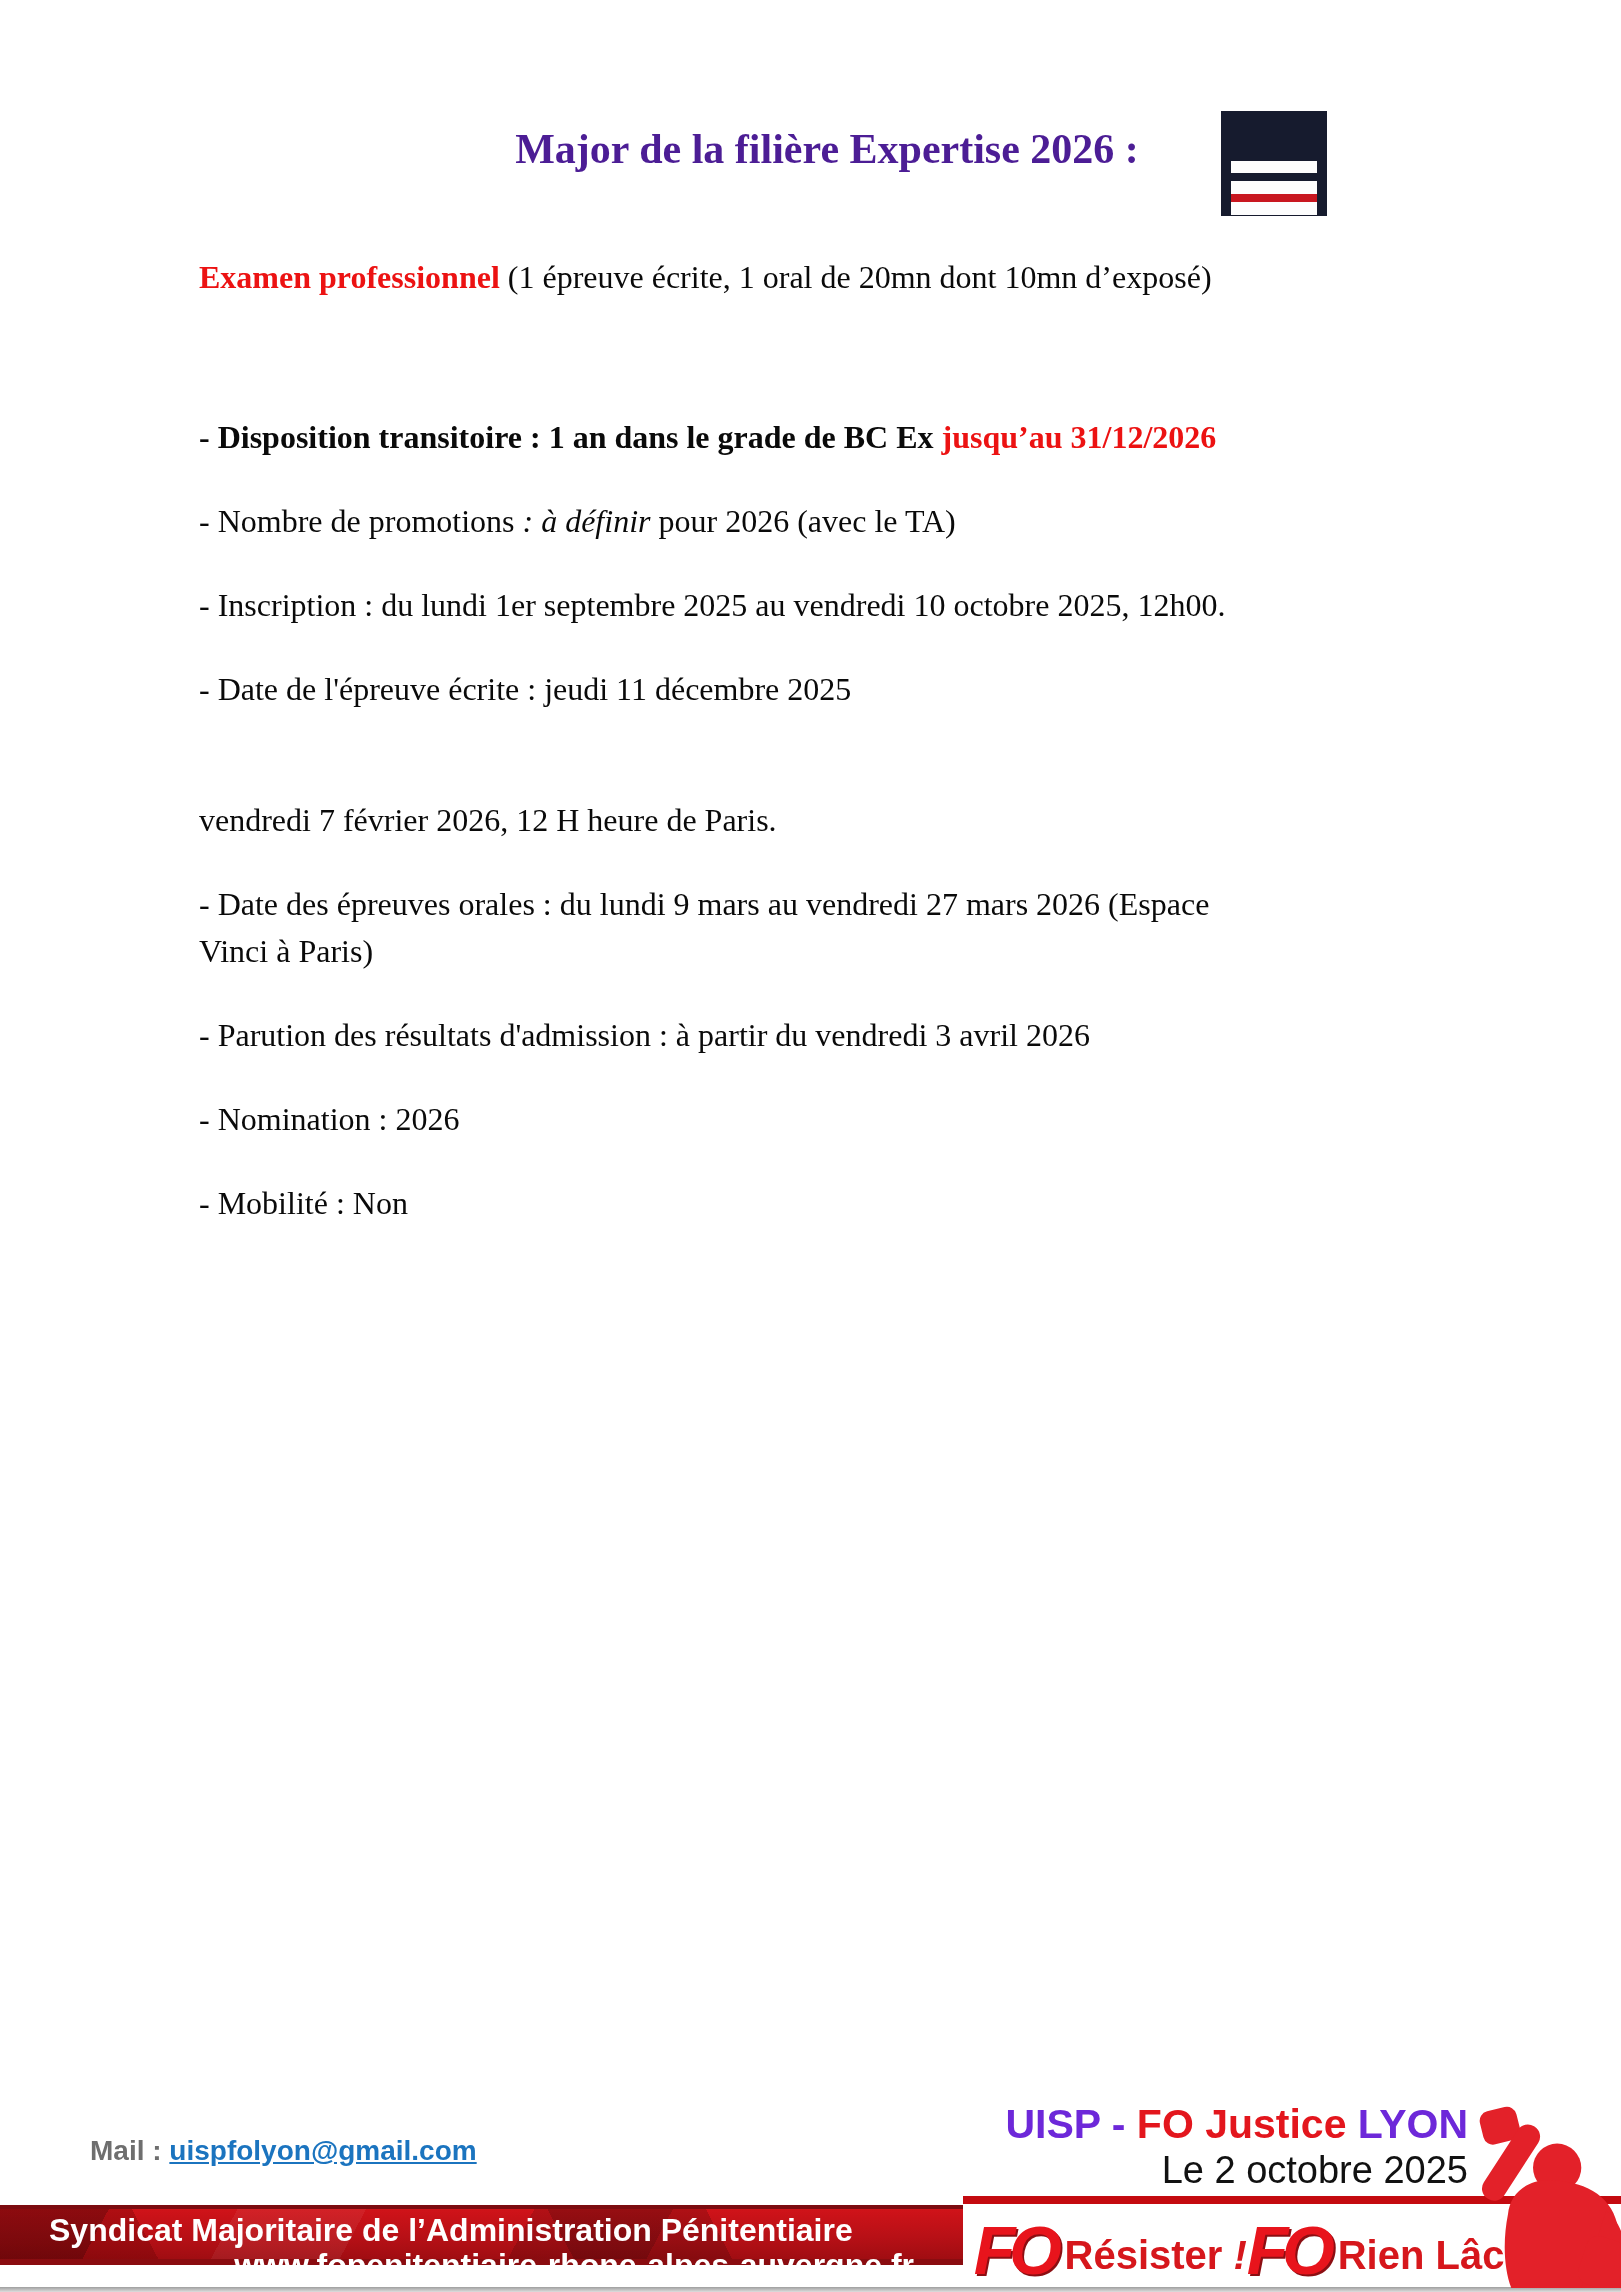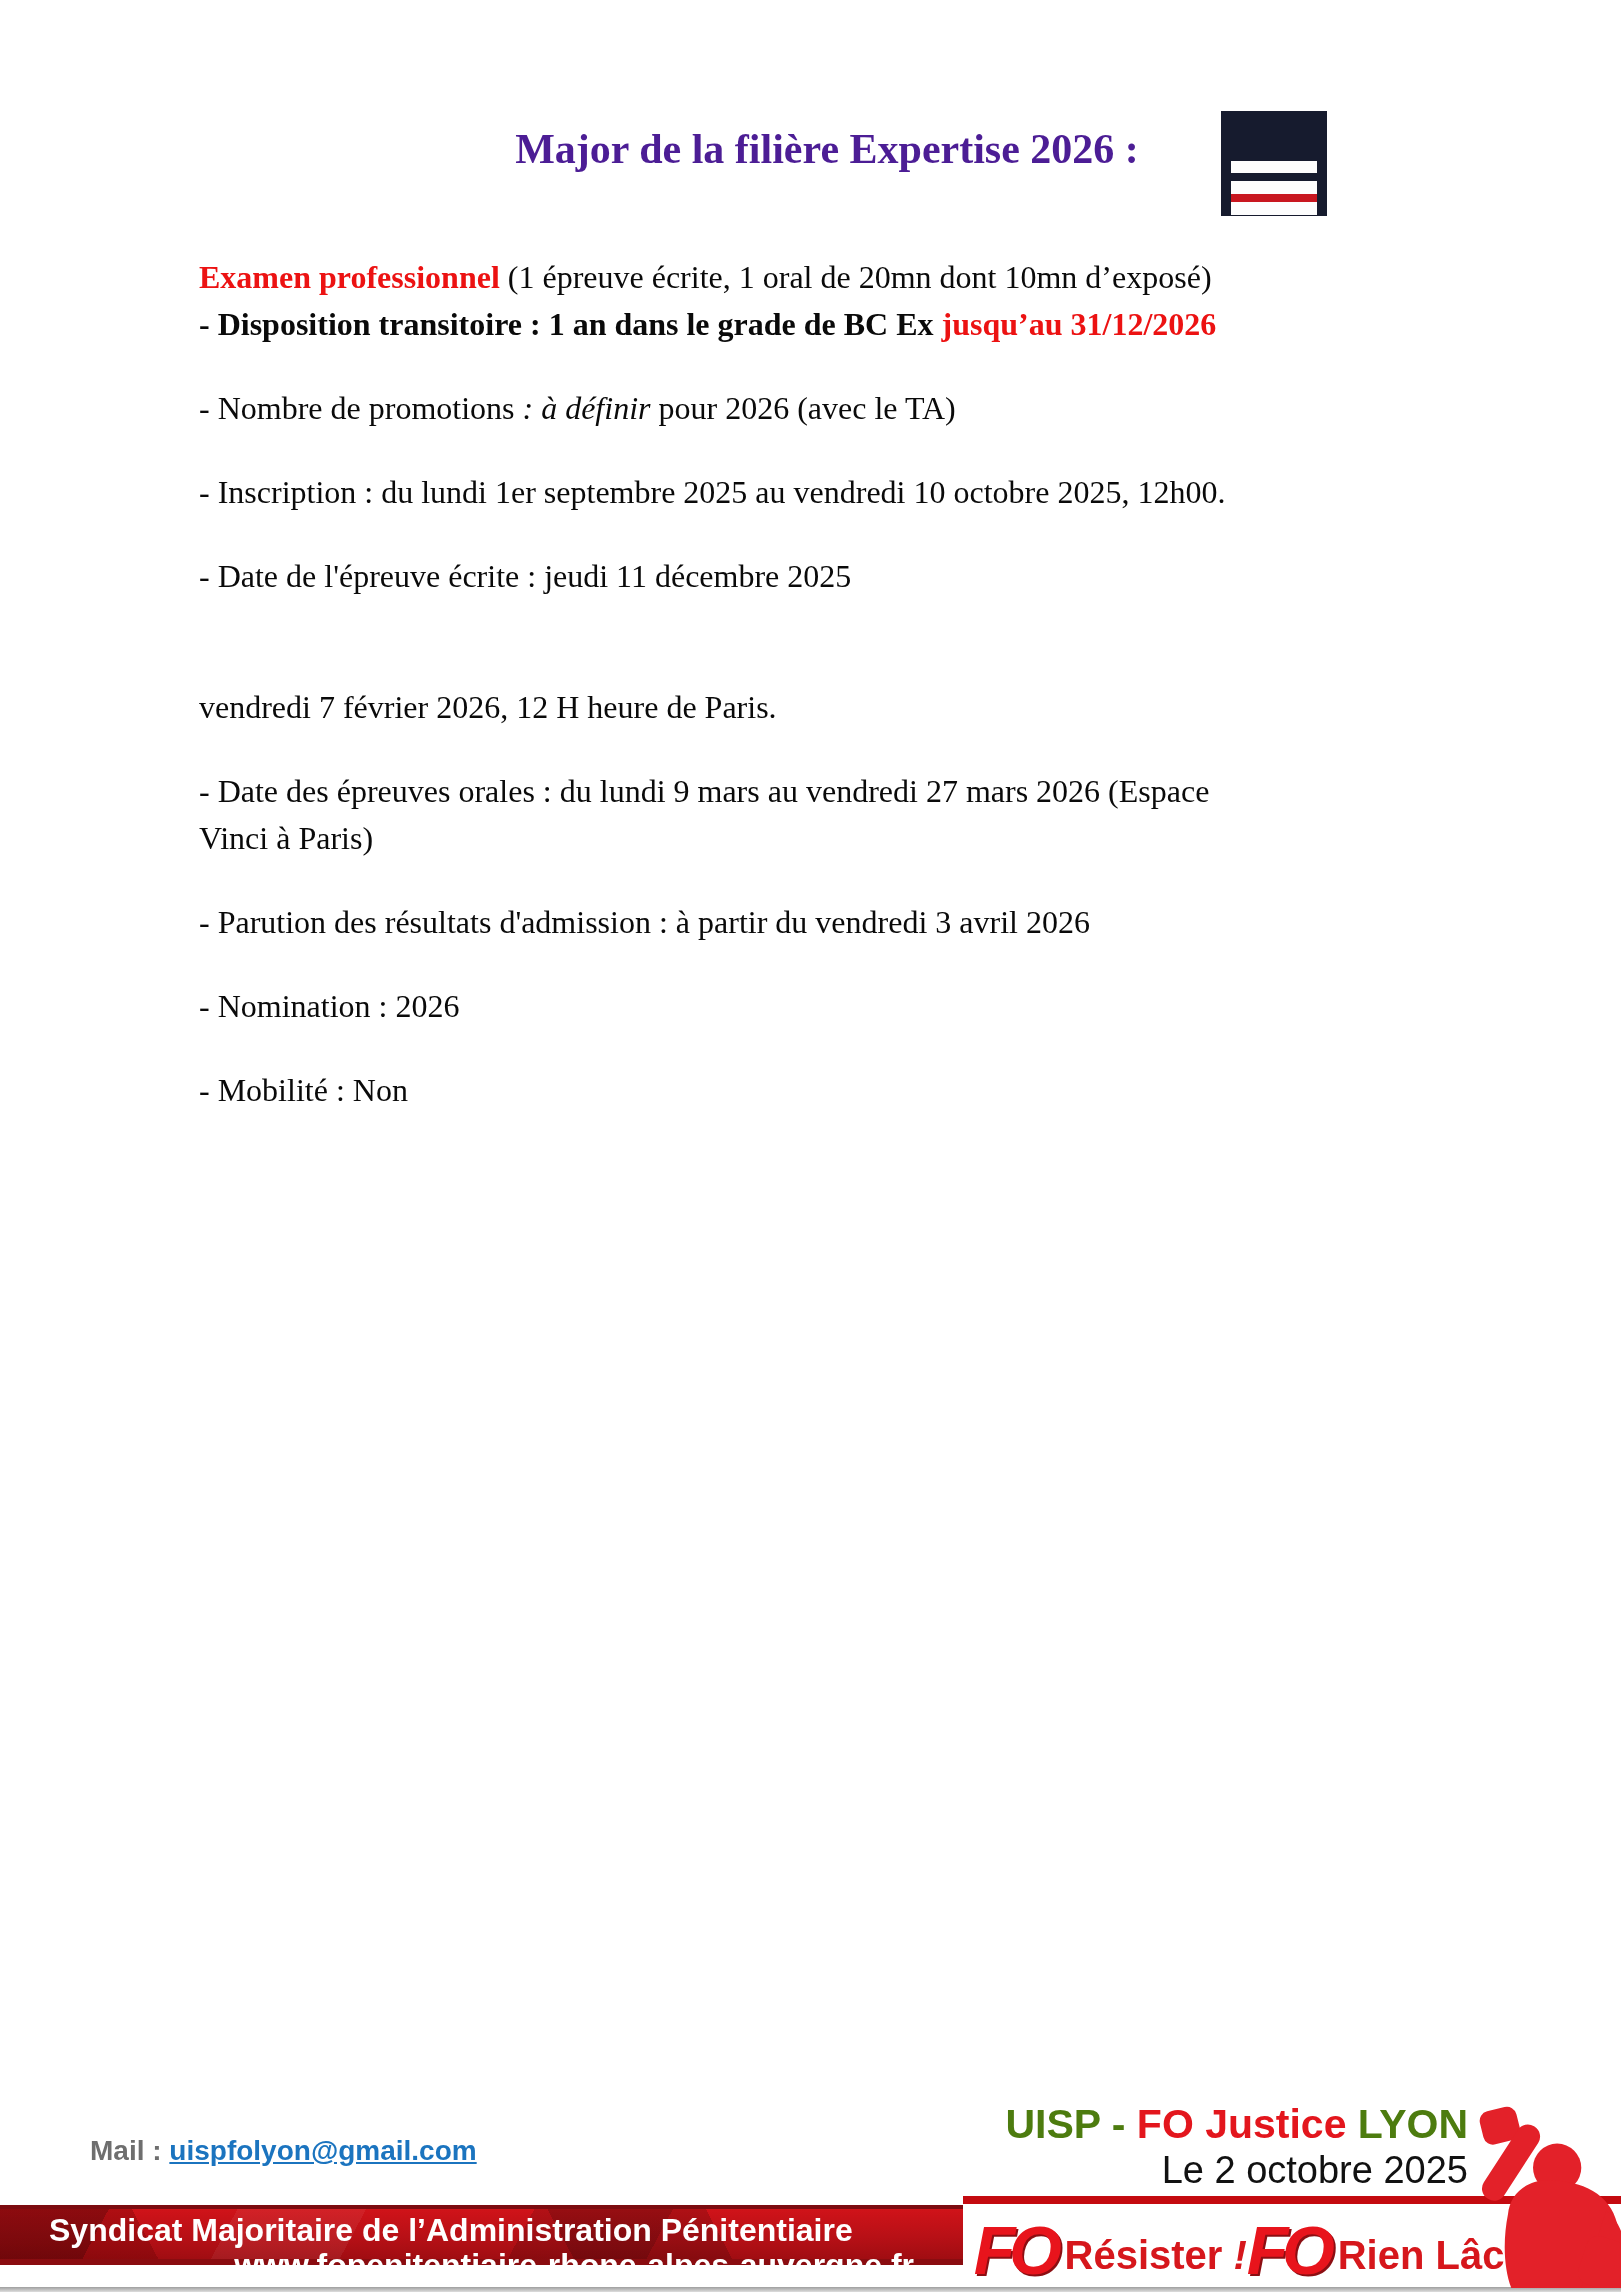--- a/index.html
+++ b/index.html
@@ -22,37 +22,37 @@
   .insignia .block{
     position:absolute;left:9.9px;top:70px;width:86px;height:34px;background:#fdfdfd;
   }
   .insignia .stripe{
     position:absolute;left:0;top:13.4px;width:86px;height:7.2px;background:#c8161f;
   }
   
   .doc{position:absolute;left:199px;top:0;width:1254px;}
   .para{margin:0;font-size:32px;line-height:47px;}
   .p-exam{margin-top:254px;}
-  .p-gaplg{}
+  .p-gaplg{margin-top:113px;}
   .p-gap{margin-top:37px;}
   .b{font-weight:bold;}
   .red{color:#ec1212;text-align:center;}
   .it{font-style:italic;}
   
   .mail{
     position:absolute;left:90px;top:2135px;
     font-family:"Liberation Sans", sans-serif;font-size:28px;font-weight:bold;
   }
   .mail .lbl{color:#6e6e6e;}
   .mail a{color:#1b74bf;text-decoration:underline;}
   .orgline{
     position:absolute;right:154px;top:2101px;text-align:right;
     font-family:"Liberation Sans", sans-serif;font-size:41px;font-weight:bold;white-space:nowrap;
   }
-  .steel{color:#4d7c0f;margin-top:14px;}
+  .steel{color:#6d28d9;margin-top:14px;}
   .fored{color:#e3161d;}
   .dateline{
     position:absolute;right:154px;top:2149px;text-align:right;
     font-family:"Liberation Sans", sans-serif;font-size:38px;color:#111111;white-space:nowrap;
   }
   .redline{
     position:absolute;left:964px;top:2196px;width:519px;height:8px;background:#c40a10;
   }
   
   .banner{

